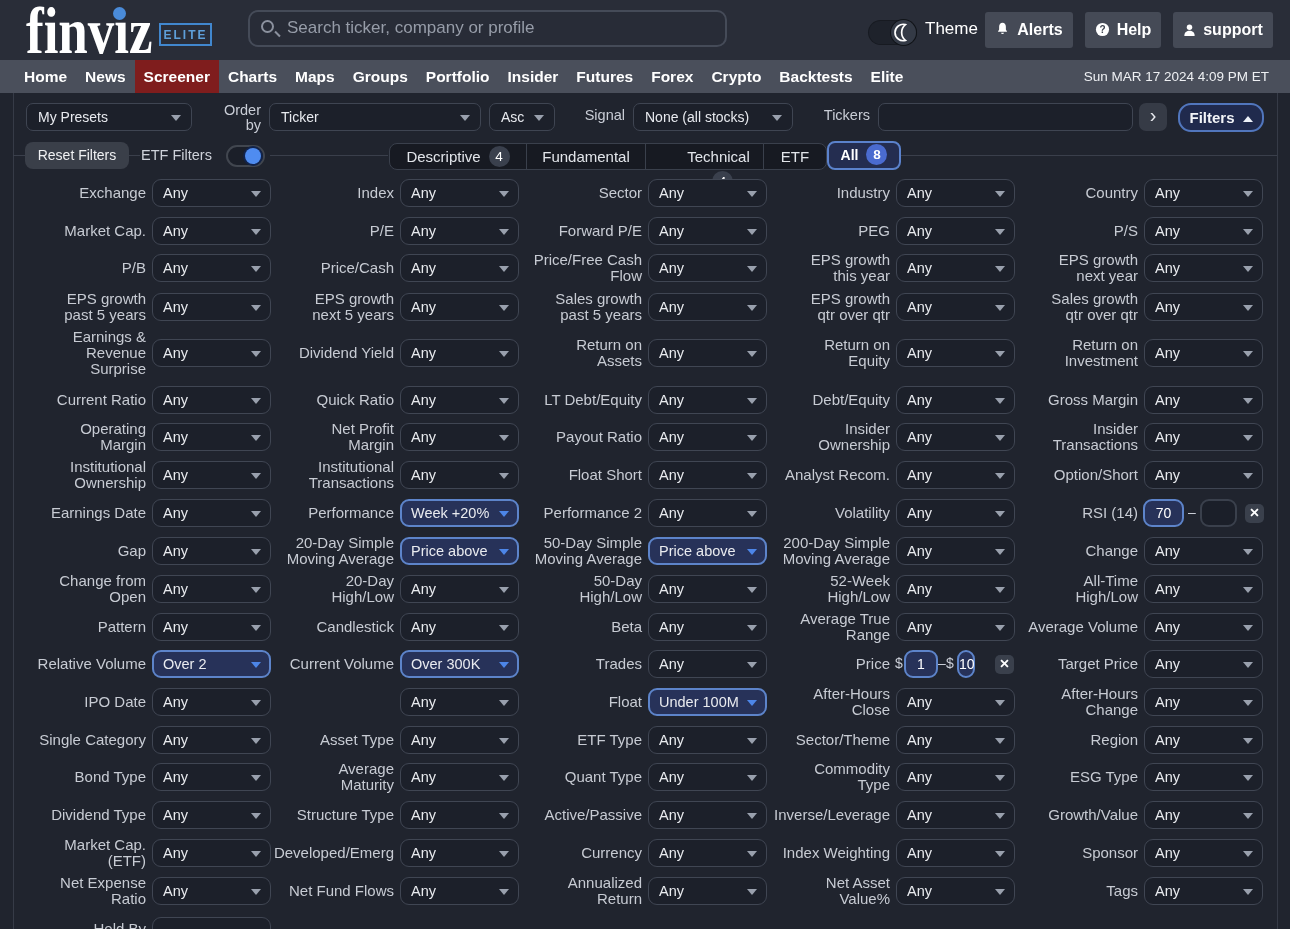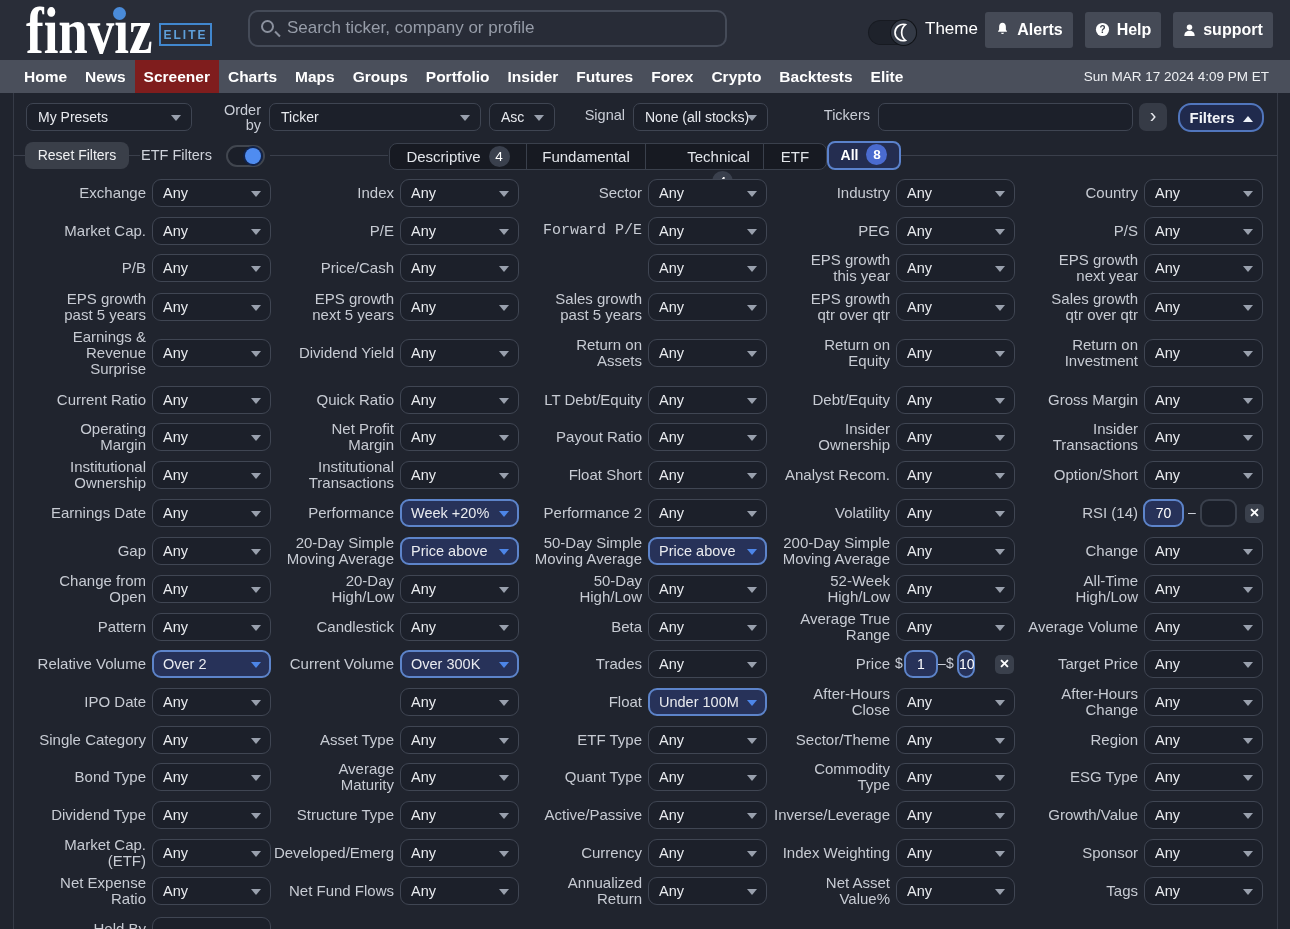--- a/index.html
+++ b/index.html
@@ -149,21 +149,21 @@
     <div id="navdate">Sun MAR 17 2024 4:09 PM ET</div>
   </div>
   <div class="vline" style="left:13px;"></div>
   <div class="vline" style="left:1277px;"></div>
 
   <div class="fdd" style="left:26px;top:103px;width:166px;"><span>My Presets</span><i class="cv"></i></div>
   <div class="flb" style="left:161px;top:103px;width:100px;line-height:15px;">Order<br>by</div>
   <div class="fdd" style="left:269px;top:103px;width:212px;"><span>Ticker</span><i class="cv"></i></div>
   <div class="fdd" style="left:489px;top:103px;width:66px;"><span>Asc</span><i class="cv"></i></div>
   <div class="flb" style="left:525px;top:107px;width:100px;">Signal</div>
-  <div class="fdd" style="left:633px;top:103px;width:135px;"><span>None (all stocks)</span><i class="cv"></i></div>
+  <div class="fdd" style="left:633px;top:103px;width:160px;"><span>None (all stocks)</span><i class="cv"></i></div>
   <div class="flb" style="left:770px;top:107px;width:100px;">Tickers</div>
   <div id="tickinp"></div>
   <div id="arrbtn">›</div>
   <div id="filtbtn">Filters<span class="up"></span></div>
 
   <div class="hline" style="left:13px;top:155px;width:12px;"></div>
   <div id="resetbtn">Reset Filters</div>
   <div class="hline" style="left:129px;top:155px;width:11px;"></div>
   <div id="etflbl">ETF Filters</div>
   <div id="etftg">
@@ -184,30 +184,31 @@
 <div class="lb" style="top:185px;left:482px;width:160px;">Sector</div>
 <div class="dd" style="top:179px;left:648px;"><span>Any</span><i class="cv"></i></div>
 <div class="lb" style="top:185px;left:730px;width:160px;">Industry</div>
 <div class="dd" style="top:179px;left:896px;"><span>Any</span><i class="cv"></i></div>
 <div class="lb" style="top:185px;left:978px;width:160px;">Country</div>
 <div class="dd" style="top:179px;left:1144px;"><span>Any</span><i class="cv"></i></div>
 <div class="lb" style="top:223px;left:-14px;width:160px;">Market Cap.</div>
 <div class="dd" style="top:217px;left:152px;"><span>Any</span><i class="cv"></i></div>
 <div class="lb" style="top:223px;left:234px;width:160px;">P/E</div>
 <div class="dd" style="top:217px;left:400px;"><span>Any</span><i class="cv"></i></div>
-<div class="lb" style="top:223px;left:482px;width:160px;font-family:Liberation Mono, monospace;">Forward P/E</div>
+<div class="lb" style="top:223px;left:482px;width:160px;">Forward P/E</div>
 <div class="dd" style="top:217px;left:648px;"><span>Any</span><i class="cv"></i></div>
 <div class="lb" style="top:223px;left:730px;width:160px;">PEG</div>
 <div class="dd" style="top:217px;left:896px;"><span>Any</span><i class="cv"></i></div>
 <div class="lb" style="top:223px;left:978px;width:160px;">P/S</div>
 <div class="dd" style="top:217px;left:1144px;"><span>Any</span><i class="cv"></i></div>
 <div class="lb" style="top:260px;left:-14px;width:160px;">P/B</div>
 <div class="dd" style="top:254px;left:152px;"><span>Any</span><i class="cv"></i></div>
 <div class="lb" style="top:260px;left:234px;width:160px;">Price/Cash</div>
 <div class="dd" style="top:254px;left:400px;"><span>Any</span><i class="cv"></i></div>
+<div class="lb" style="top:252px;left:482px;width:160px;">Price/Free Cash<br>Flow</div>
 <div class="dd" style="top:254px;left:648px;"><span>Any</span><i class="cv"></i></div>
 <div class="lb" style="top:252px;left:730px;width:160px;">EPS growth<br>this year</div>
 <div class="dd" style="top:254px;left:896px;"><span>Any</span><i class="cv"></i></div>
 <div class="lb" style="top:252px;left:978px;width:160px;">EPS growth<br>next year</div>
 <div class="dd" style="top:254px;left:1144px;"><span>Any</span><i class="cv"></i></div>
 <div class="lb" style="top:291px;left:-14px;width:160px;">EPS growth<br>past 5 years</div>
 <div class="dd" style="top:293px;left:152px;"><span>Any</span><i class="cv"></i></div>
 <div class="lb" style="top:291px;left:234px;width:160px;">EPS growth<br>next 5 years</div>
 <div class="dd" style="top:293px;left:400px;"><span>Any</span><i class="cv"></i></div>
 <div class="lb" style="top:291px;left:482px;width:160px;">Sales growth<br>past 5 years</div>

